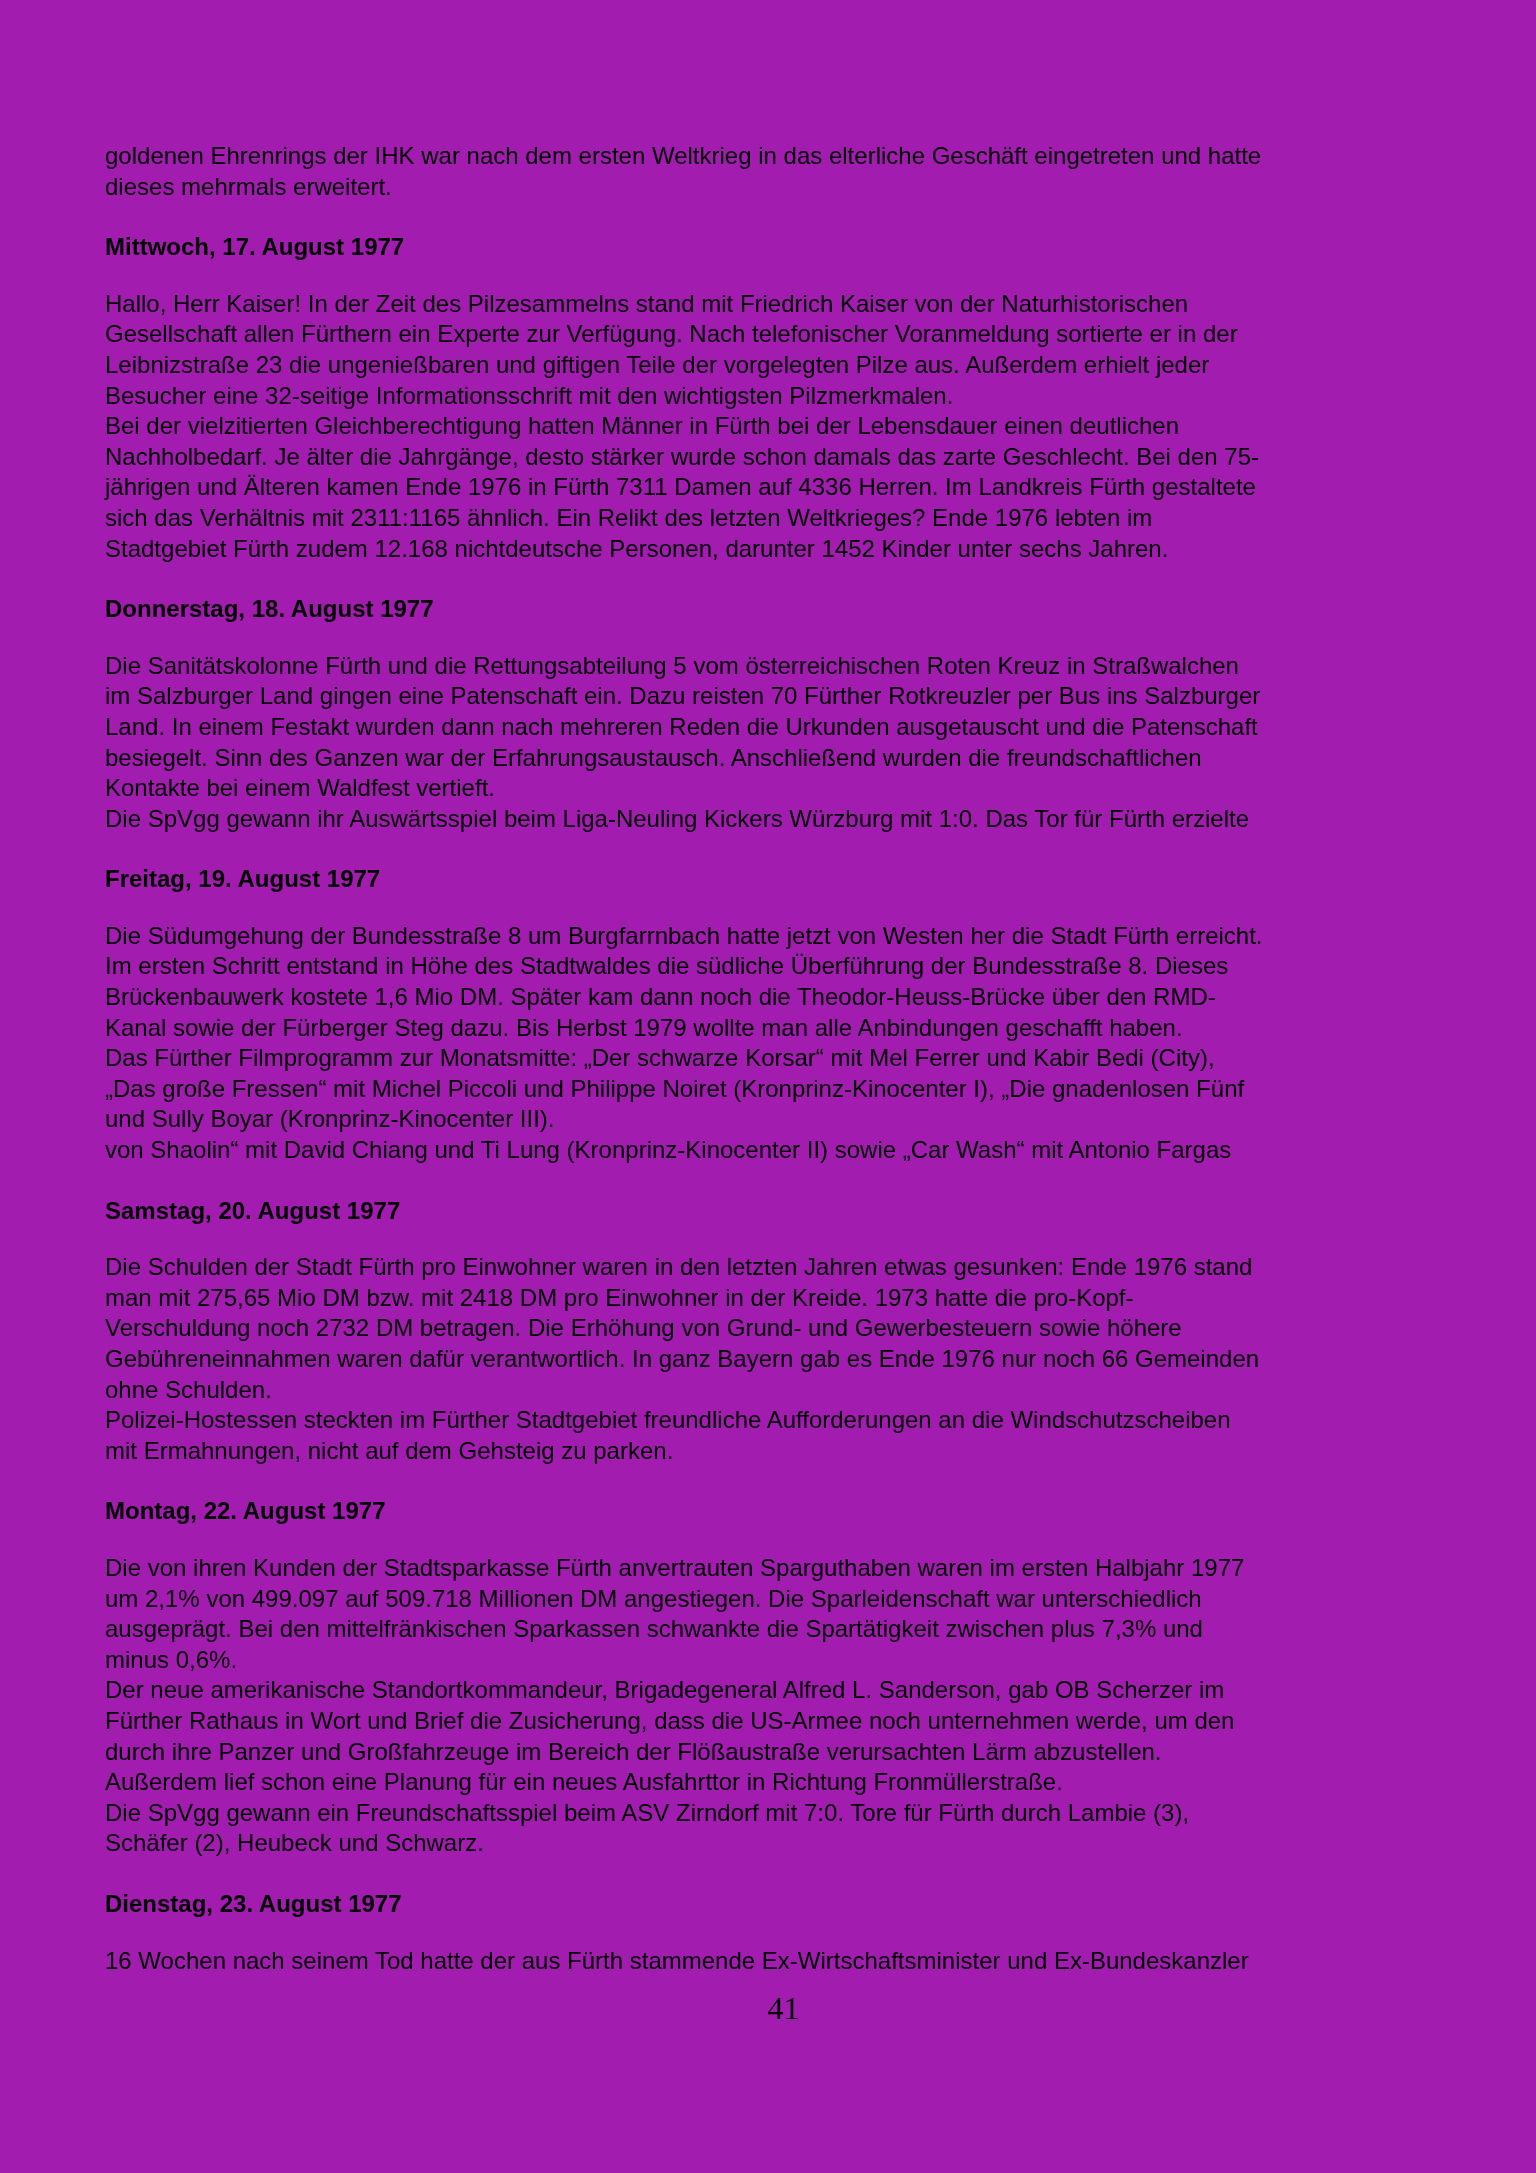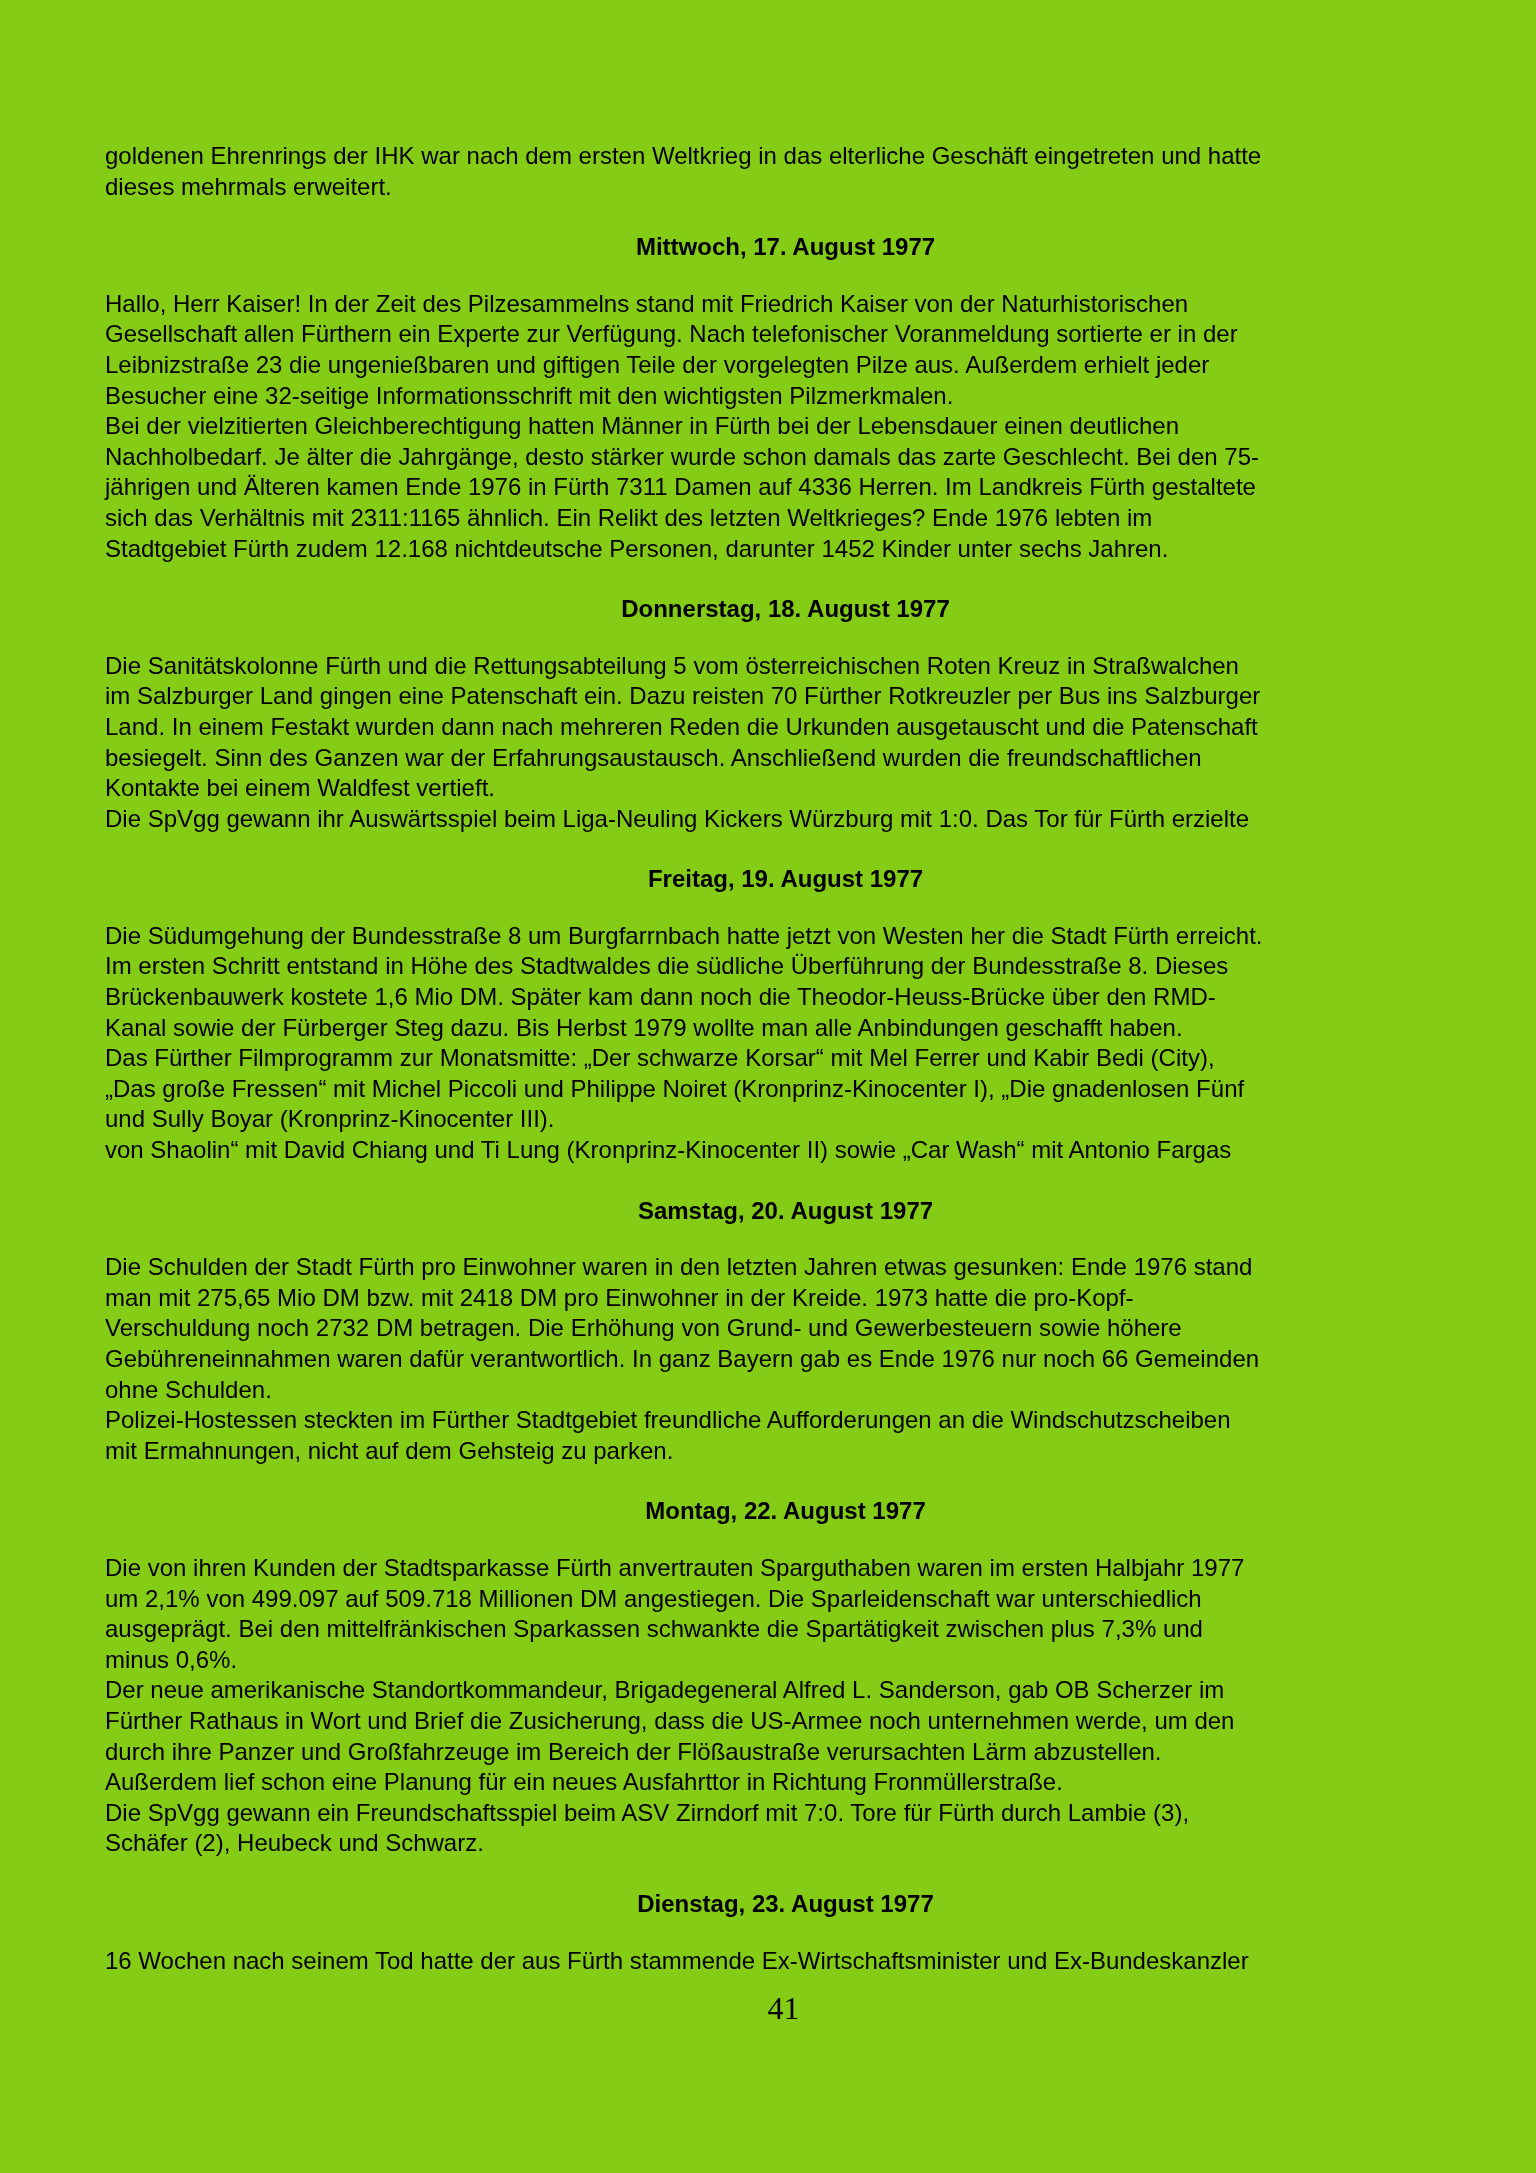--- a/index.html
+++ b/index.html
@@ -5,42 +5,41 @@
   html, body {
     margin: 0;
     padding: 0;
     background: #ffffff;
   }
   .page {
     position: relative;
     width: 1536px;
     height: 2173px;
     box-sizing: border-box;
-    background: #84cc16;
+    background: #a21caf;
     overflow: hidden;
     font-family: "Liberation Sans", sans-serif;
     color: #000000;
   }
   .content {
     box-sizing: border-box;
     padding: 141px 70px 0 105px;
   }
   .line {
     font-size: 24px;
     line-height: 30.6px;
     white-space: nowrap;
     letter-spacing: 0px;
   }
   .heading {
     font-size: 24px;
     line-height: 30.6px;
     font-weight: bold;
     white-space: nowrap;
     margin: 30px 0 26px 0;
-    text-align: center;
   }
   .para {
     margin: 0;
   }
   .page-number {
     margin-top: 14px;
     text-align: center;
     font-family: "Liberation Serif", serif;
     font-size: 32px;
     line-height: 36px;

